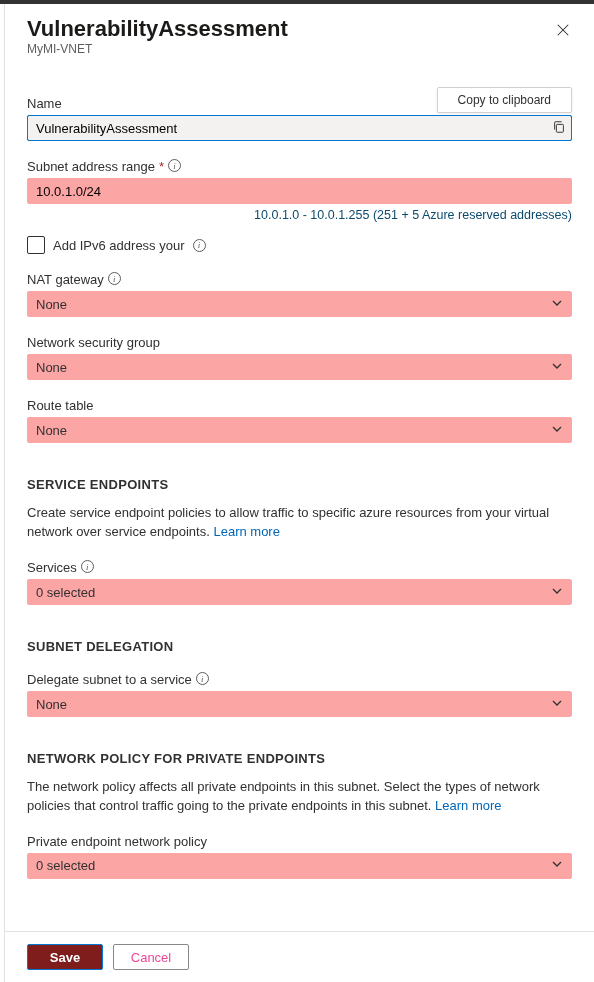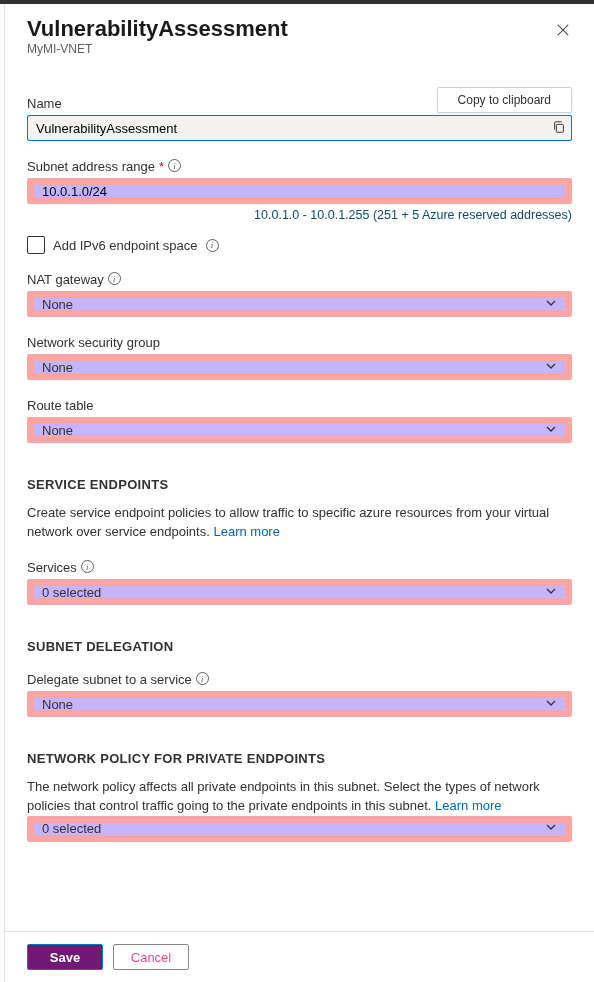--- a/index.html
+++ b/index.html
@@ -71,26 +71,26 @@
     justify-content:center;
     font-size:9px;
     color:#605e5c;
     font-style: italic;
     font-family: Georgia, serif;
     cursor: default;
   }
   .text-input, .readonly-input, .dropdown {
     width:100%;
     height:26px;
-    border:7px solid #fca5a5;
+    border:1px solid #fca5a5;
     border-radius:2px;
     padding: 0 8px;
     font-size:13px;
     font-family:inherit;
-    background:#c4b5fd;
+    background:#fca5a5;
     display:flex;
     align-items:center;
     justify-content:space-between;
     position:relative;
   }
   .text-input { outline:none; }
   .readonly-wrap { position:relative; }
   .readonly-input {
     background:#f3f2f1;
     border:1px solid #8a8886;
@@ -173,21 +173,21 @@
   .btn {
     min-width:76px;
     height:26px;
     font-size:13px;
     font-family:inherit;
     border-radius:2px;
     cursor:pointer;
     padding:0 14px;
   }
   .btn-primary {
-    background:#701a75;
+    background:#7f1d1d;
     color:#fff;
     border:1px solid #0078d4;
     font-weight:600;
   }
   .btn-secondary {
     background:#fff;
     color:#ec4899;
     border:1px solid #8a8886;
   }
   .chev svg { width:12px; height:12px; }
@@ -235,21 +235,21 @@
     <div class="field-label">
       <span>Subnet address range</span>
       <span class="req">*</span>
       <span class="info-icon">i</span>
     </div>
     <input class="text-input" value="10.0.1.0/24" style="">
     <div class="hint-right">10.0.1.0 - 10.0.1.255 (251 + 5 Azure reserved addresses)</div>
 
     <div class="checkbox-row">
       <div class="checkbox" role="checkbox" aria-checked="false"></div>
-      <span>Add IPv6 endpoint space</span>
+      <span>Add IPv6 address your</span>
       <span class="info-icon">i</span>
     </div>
 
     <div class="field-label">
       <span>NAT gateway</span>
       <span class="info-icon">i</span>
     </div>
     <div class="dropdown">
       <span>None</span>
       <span class="chev"><svg viewBox="0 0 12 12" fill="none" stroke="currentColor" stroke-width="1.3">
@@ -301,20 +301,23 @@
     <div class="dropdown">
       <span>None</span>
       <span class="chev"><svg viewBox="0 0 12 12" fill="none" stroke="currentColor" stroke-width="1.3">
             <polyline points="2,4 6,8 10,4"></polyline>
           </svg></span>
     </div>
 
     <div class="section-head">NETWORK POLICY FOR PRIVATE ENDPOINTS</div>
     <div class="section-desc">
       <span>The network policy affects all private endpoints in this subnet. Select the types of network policies that control traffic going to the private endpoints in this subnet. </span><span class="link">Learn more</span>
+    </div>
+    <div class="field-label">
+      <span>Private endpoint network policy</span>
     </div>
     <div class="dropdown">
       <span>0 selected</span>
       <span class="chev"><svg viewBox="0 0 12 12" fill="none" stroke="currentColor" stroke-width="1.3">
             <polyline points="2,4 6,8 10,4"></polyline>
           </svg></span>
     </div>
 
   </div>
 

